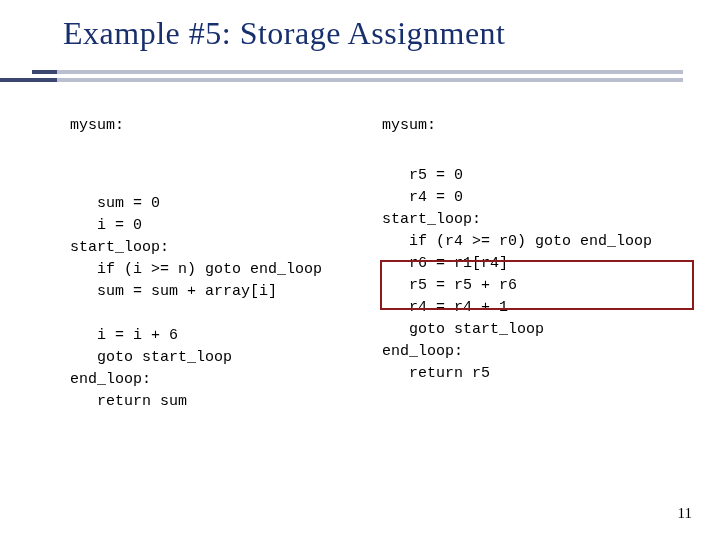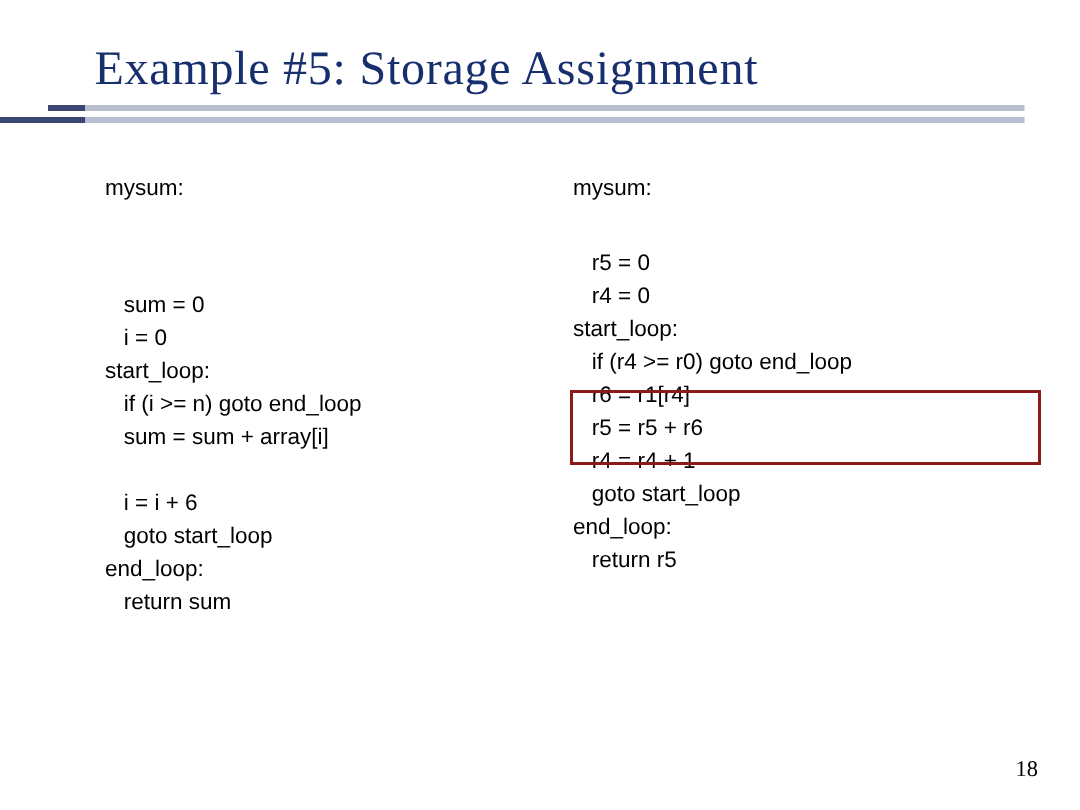--- a/index.html
+++ b/index.html
@@ -1,21 +1,21 @@
 <!DOCTYPE html>
 <html><head>
 <meta charset="utf-8">
 <style>
   html,body{margin:0;padding:0}
   body{width:720px;height:540px;background:#fff;font-family:"Times New Roman",Times,serif;color:#000;position:relative}
-  .title-area{position:absolute;left:63px;top:27px;width:620px}
+  .title-area{position:absolute;left:63px;top:15px;width:620px}
   .title{font-size:32px;color:#182f6e;font-weight:400;letter-spacing:0.5px}
   .rule1{position:absolute;left:32px;top:70px;width:651px;height:4px;background:linear-gradient(to right,#3b4770 0 25px,#b9bfcf 25px 100%)}
   .rule2{position:absolute;left:0;top:78px;width:683px;height:4px;background:linear-gradient(to right,#3b4770 0 57px,#b9bfcf 57px 100%)}
-  .pre{font-family:Liberation Sans, sans-serif;font-size:15px;line-height:22px;white-space:pre}
+  .pre{font-family:Liberation Mono, monospace;font-size:15px;line-height:22px;white-space:pre}
   .left-col{position:absolute;left:70px;top:115px;width:310px}
   .right-col{position:absolute;left:382px;top:115px;width:320px}
   .highlight-box{position:absolute;border:2px solid #8b1a1a;background:transparent;pointer-events:none}
   .pagenum{position:absolute;right:28px;bottom:18px;font-family:"Times New Roman",serif;font-size:15px}
 </style>
 </head>
 <body>
 
 <div class="title-area">
   <span class="title">Example #5: Storage Assignment</span>
@@ -46,13 +46,13 @@
    r6 = r1[r4]
    r5 = r5 + r6
    r4 = r4 + 1
    goto start_loop
 end_loop:
    return r5</div>
 </div>
 
 <div class="highlight-box" style="left:380px;top:260px;width:310px;height:46px"></div>
 
-<div class="pagenum">18</div>
+<div class="pagenum">11</div>
 
 </body></html>

